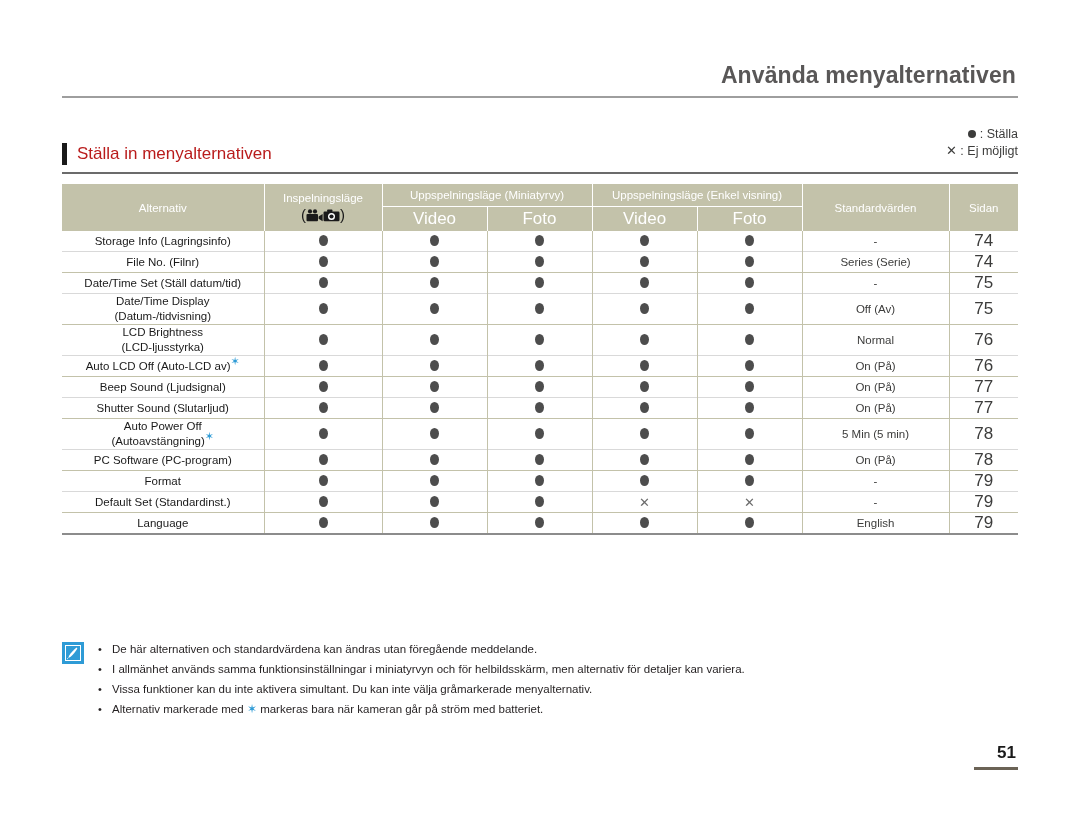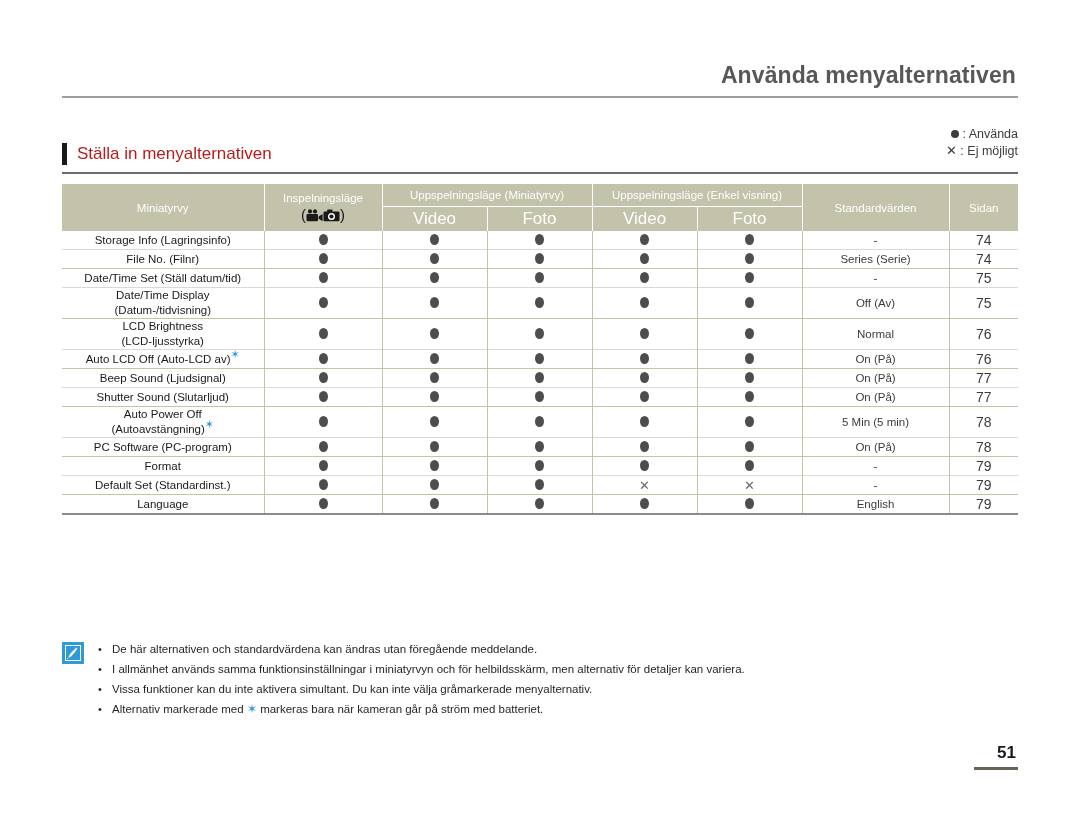--- a/index.html
+++ b/index.html
@@ -186,21 +186,21 @@
   }
   td.defval {
     font-size: 11.5px;
     color: #3c3c3b;
     text-align: center;
     vertical-align: middle;
     border-right: 1px solid #c3c2aa;
     padding: 4px 0;
   }
   td.pagenum {
-    font-size: 14px;
+    font-size: 17px;
     color: #3c3c3b;
     text-align: center;
     vertical-align: middle;
     padding: 4px 0;
   }
 
   tr.body-row { }
   tr.sep-gray > td { border-top: 1.5px solid #d9d9d9; }
   tr.sep-khaki > td { border-top: 1.5px solid #c3c2aa; }
   tr.first-row > td { border-top: none; }
@@ -306,21 +306,21 @@
 <div class="page">
 
   <div class="doc-header">
     <div class="doc-title">Använda menyalternativen</div>
     <div class="header-rule"></div>
   </div>
 
   <div class="legend">
     <span class="legend-row">
       <span class="legend-dot"></span>
-      <span>: Använda</span>
+      <span>: Ställa</span>
     </span>
     <span class="legend-row">
       <span class="legend-x">✕</span>
       <span>: Ej möjligt</span>
     </span>
   </div>
 
   <div class="section-head">
     <div class="section-head-inner">
       <div class="section-bar"></div>
@@ -336,21 +336,21 @@
         <col style="width:118px">
         <col style="width:105px">
         <col style="width:105px">
         <col style="width:105px">
         <col style="width:105px">
         <col style="width:147px">
         <col style="width:69px">
       </colgroup>
       <thead>
         <tr>
-          <th class="hd first" rowspan="2" style="height:26px;">Miniatyrvy</th>
+          <th class="hd first" rowspan="2" style="height:26px;">Alternativ</th>
           <th class="hd" rowspan="2">
             <span>Inspelningsläge</span>
             <span class="mode-icons">
               <span class="paren">(</span><svg width="17" height="13" viewBox="0 0 17 13">
                   <circle cx="4" cy="2.4" r="2.1" fill="#1a1a1a"></circle>
                   <circle cx="9" cy="2.4" r="2.1" fill="#1a1a1a"></circle>
                   <rect x="0.5" y="5" width="11.5" height="7.3" rx="1" fill="#1a1a1a"></rect>
                   <path d="M12.6 7.4 L16.6 4.9 L16.6 12.3 L12.6 9.8 Z" fill="#1a1a1a"></path>
                 </svg><svg width="17" height="13" viewBox="0 0 17 13">
                   <rect x="0.5" y="2.6" width="16" height="9.7" rx="1.2" fill="#1a1a1a"></rect>

